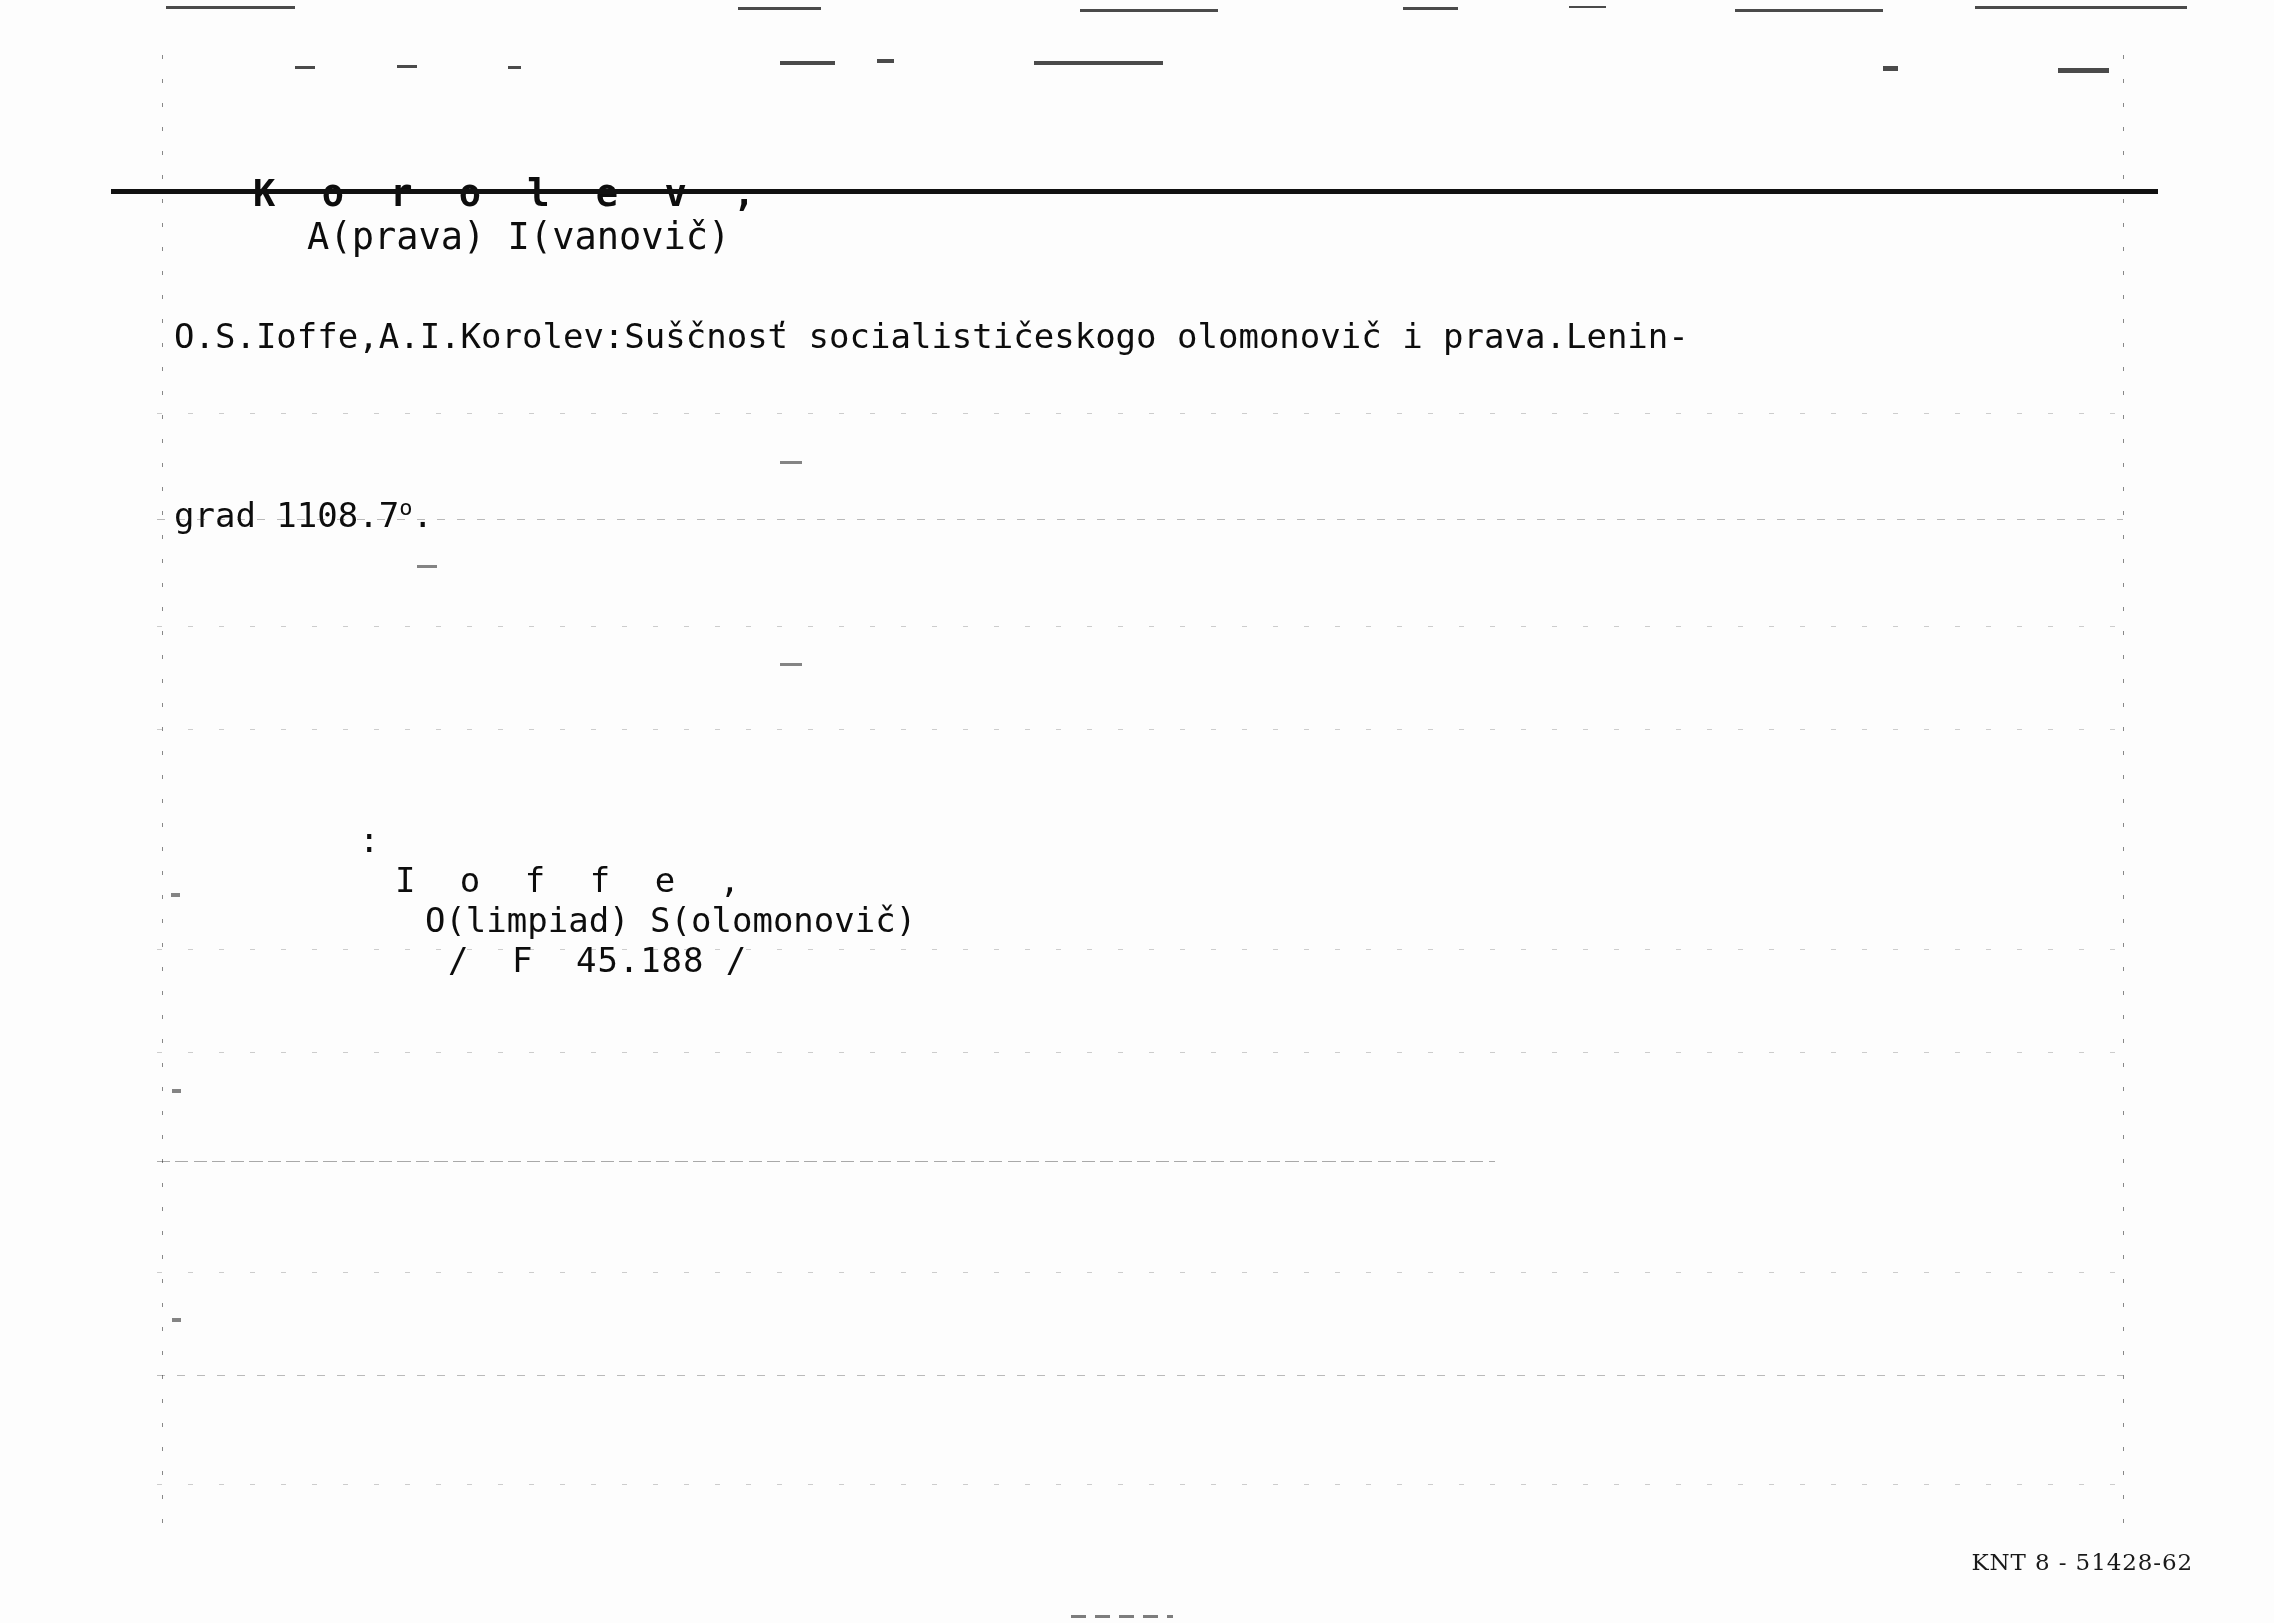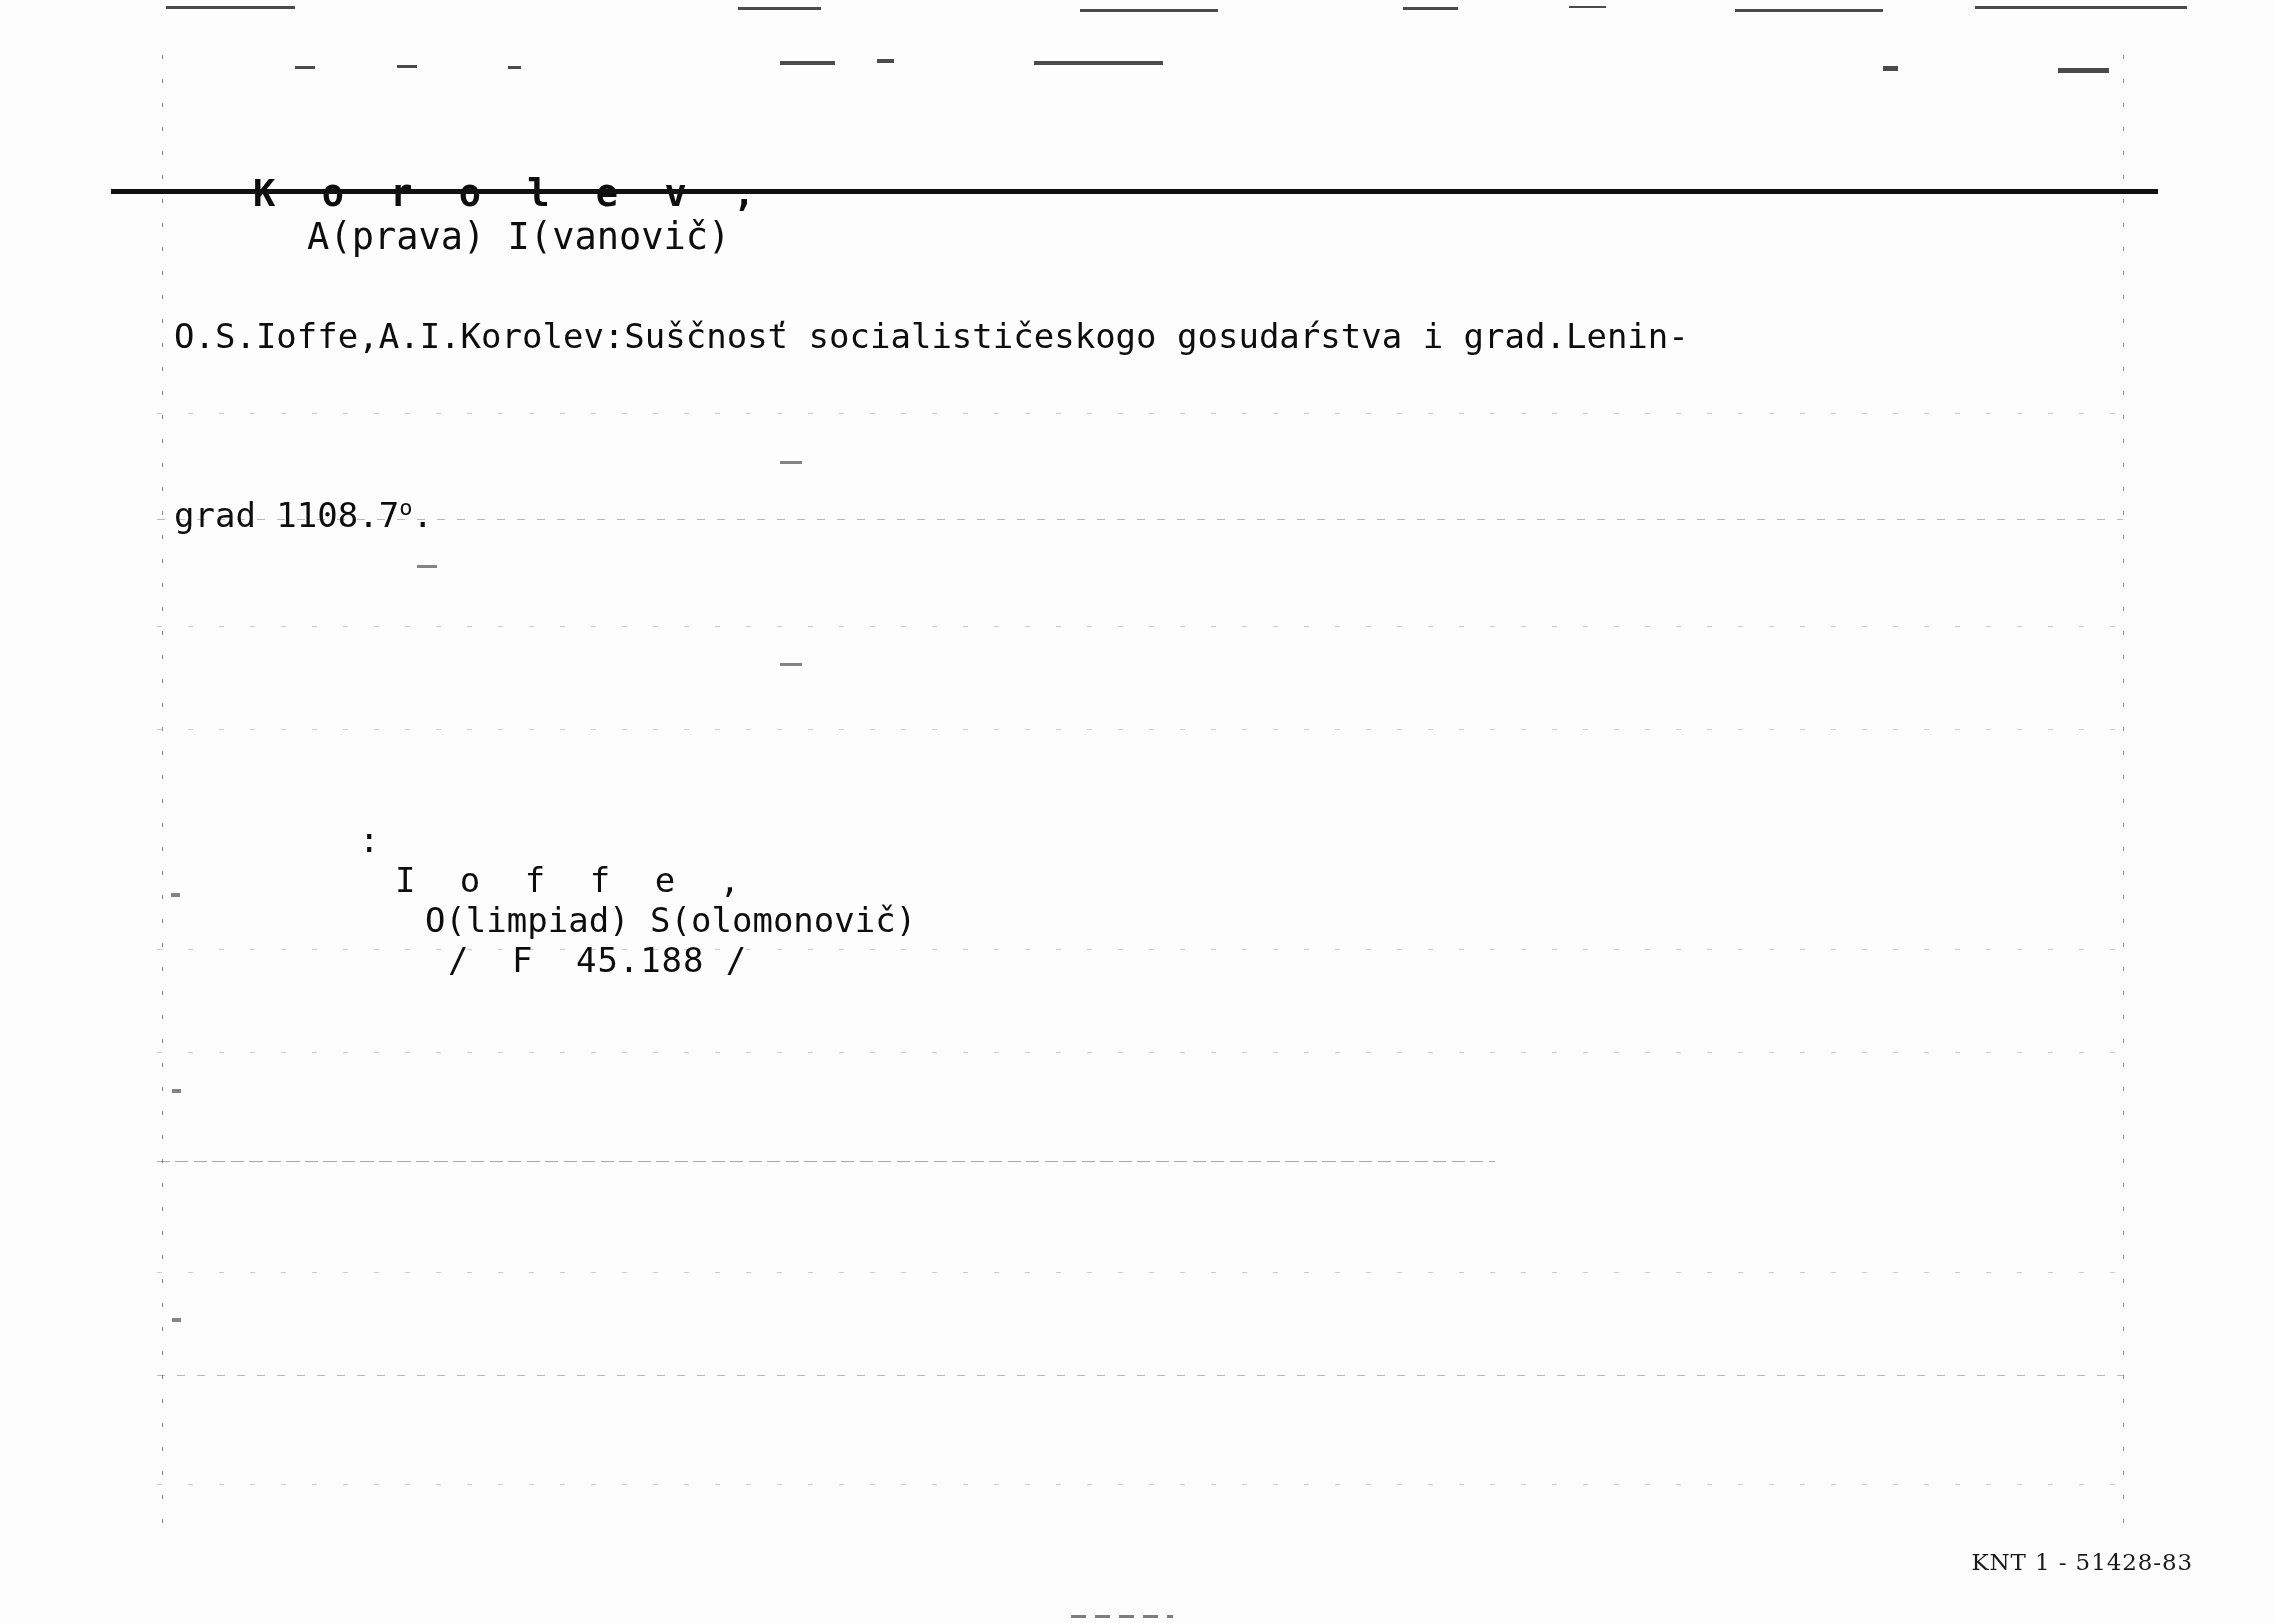--- a/index.html
+++ b/index.html
@@ -191,21 +191,21 @@
   <div class="vmargin left"></div>
   <div class="vmargin right"></div>
 
   <div class="author-heading">
     <span class="spaced">K o r o l e v ,</span>
     <span style="margin-left:54px;">A(prava) I(vanovič)</span>
   </div>
   <div class="heading-line"></div>
 
   <div class="title-block">
-<span>O.S.Ioffe,A.I.Korolev:Suščnosť socialističeskogo gosudaŕstva i grad.Lenin-</span>
+<span>O.S.Ioffe,A.I.Korolev:Suščnosť socialističeskogo olomonovič i prava.Lenin-</span>
 <br>
 <span>grad 1108.7</span><span class="sup">o</span><span>.</span>
   </div>
 
   <div class="rule sparse" style="top:413px;"></div>
   <div class="rule" style="top:519px;"></div>
   <div class="rule sparse" style="top:626px;"></div>
   <div class="rule sparse" style="top:729px;"></div>
 
   <div class="see-ref">
@@ -222,17 +222,17 @@
   <div class="rule" style="top:1375px;"></div>
   <div class="rule sparse" style="top:1484px;"></div>
 
   <div class="speck" style="left:780px; top:461px; width:22px; height:2.8px;"></div>
   <div class="speck" style="left:417px; top:565px; width:20px; height:2.8px;"></div>
   <div class="speck" style="left:780px; top:663px; width:22px; height:2.8px;"></div>
   <div class="speck" style="left:171px; top:893px; width:9.2px; height:3.7px;"></div>
   <div class="speck" style="left:172px; top:1089px; width:9.2px; height:3.7px;"></div>
   <div class="speck" style="left:172px; top:1318px; width:9.2px; height:3.7px;"></div>
 
-  <div class="footer-code">KNT 1 - 51428-83</div>
+  <div class="footer-code">KNT 8 - 51428-62</div>
   <div class="bottom-mark"></div>
 
 </div>
 
 
 </body></html>

